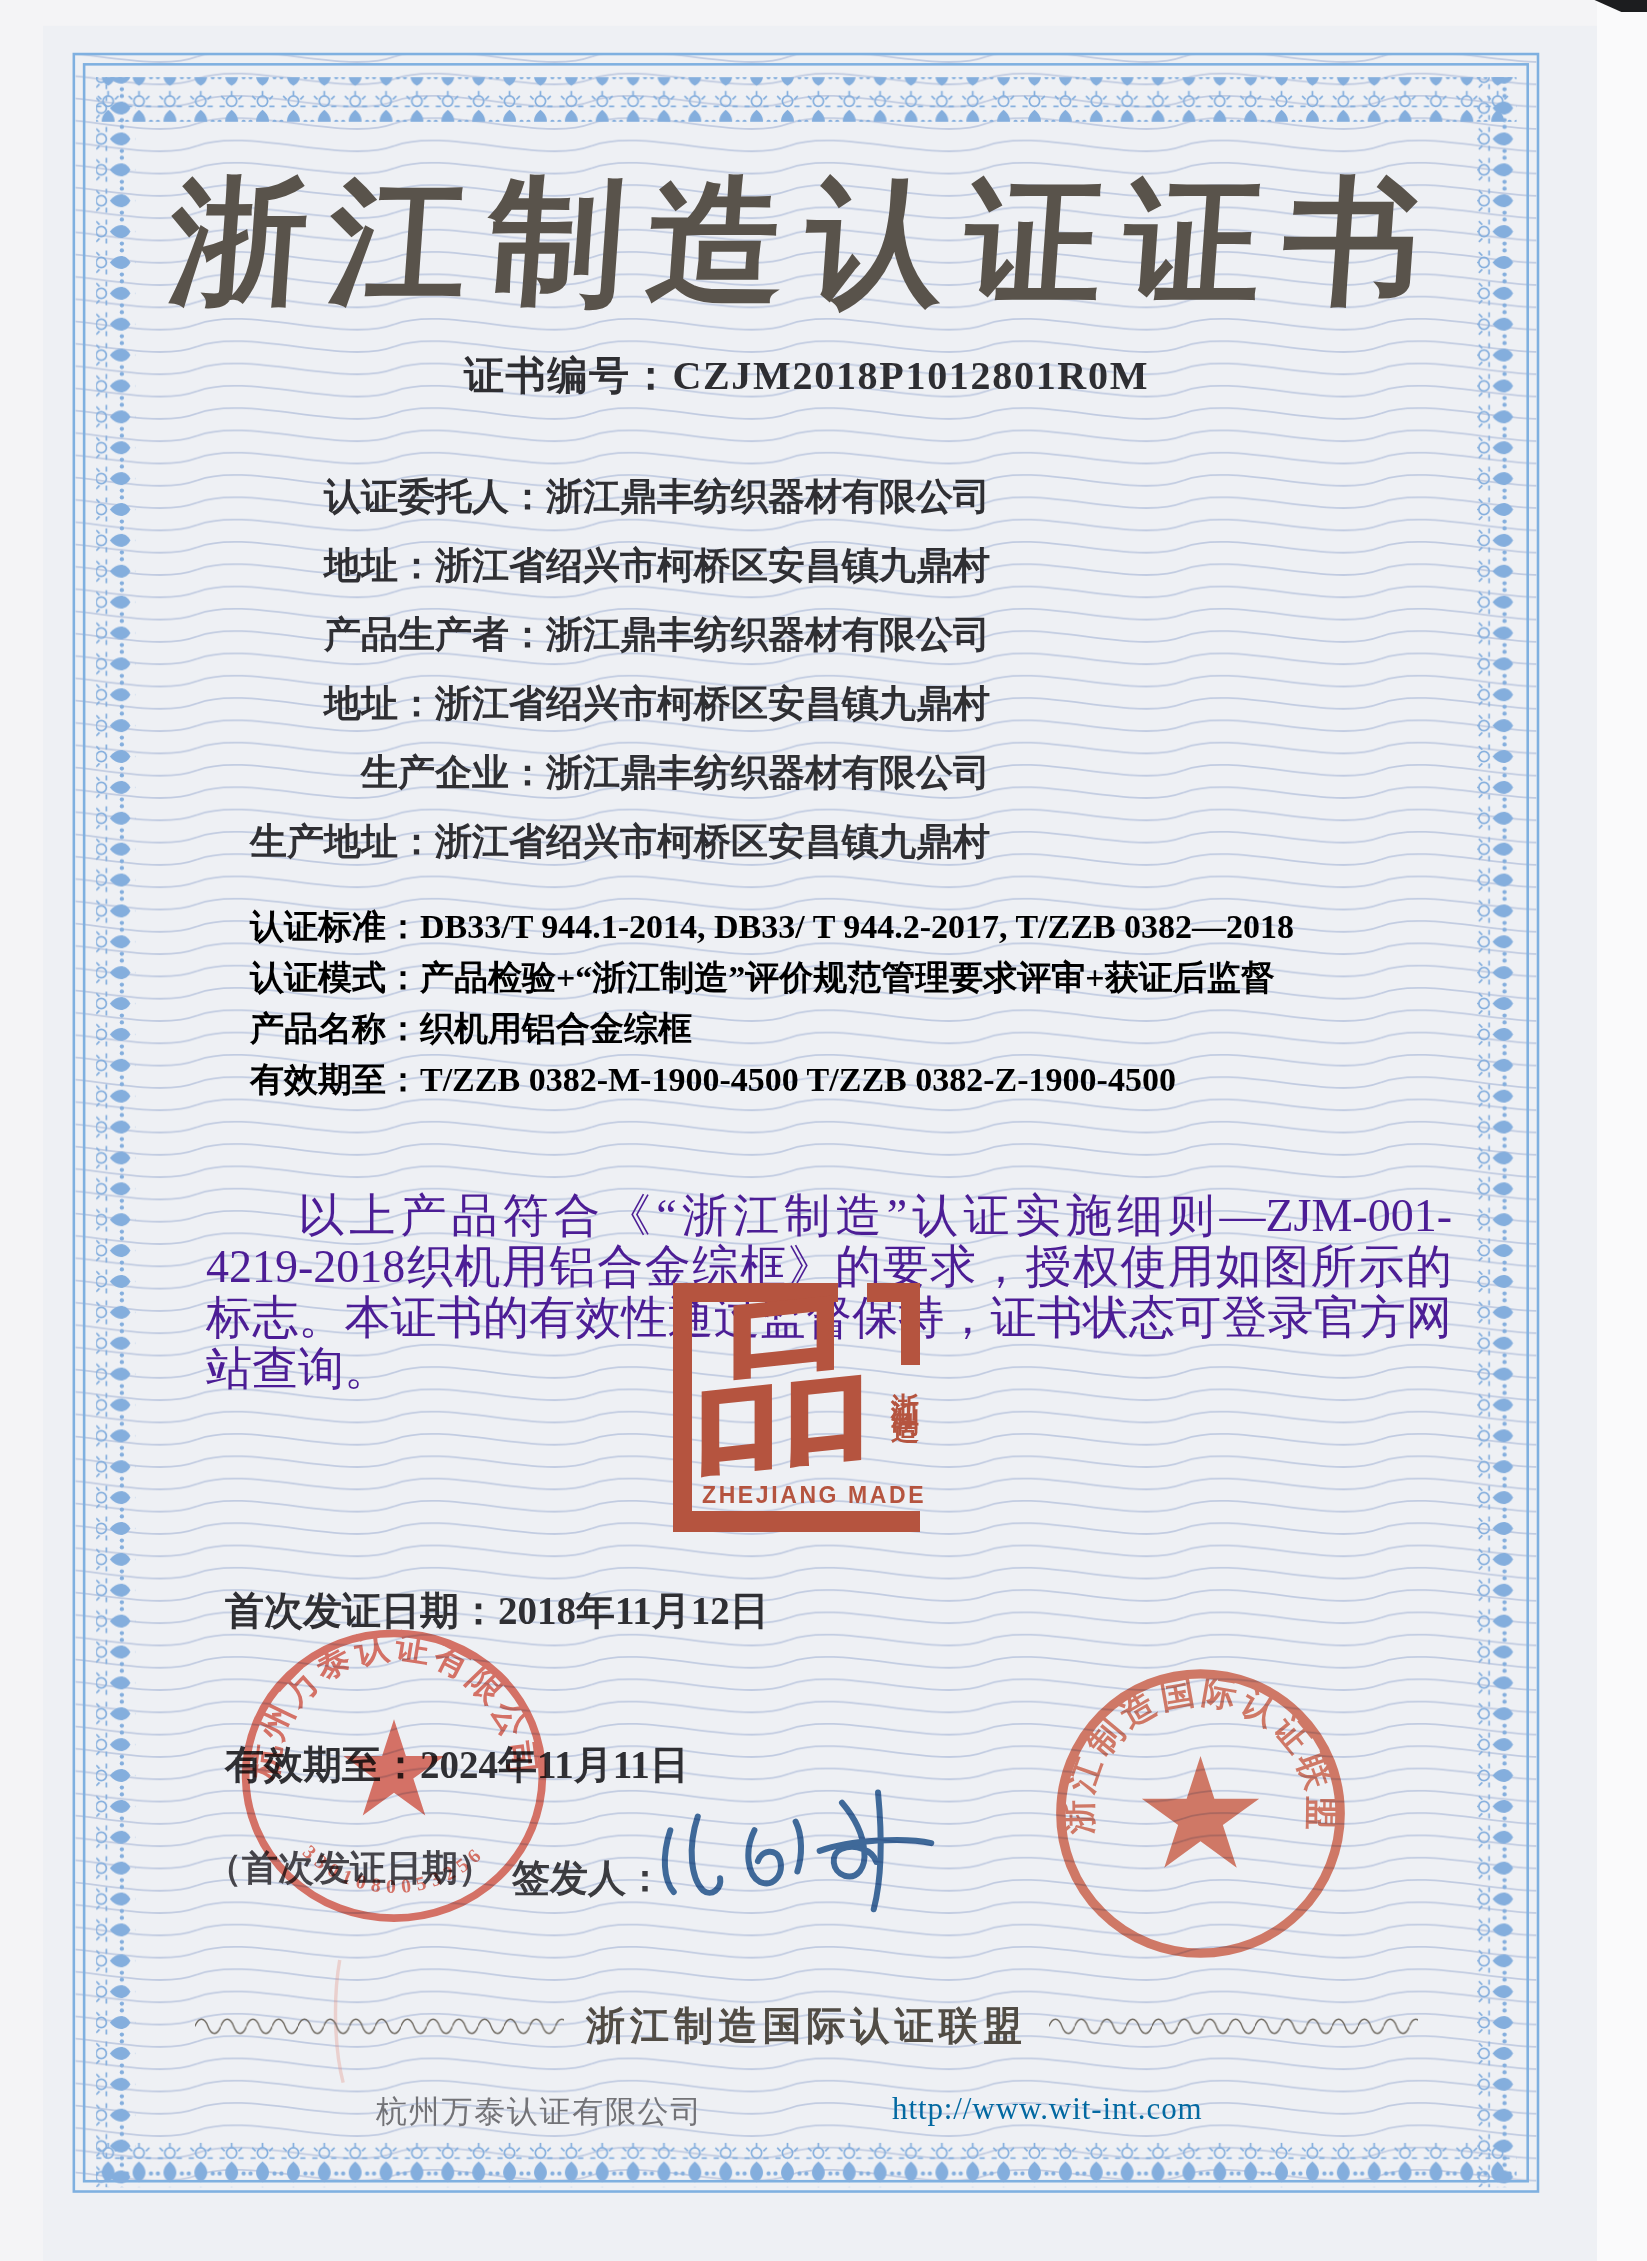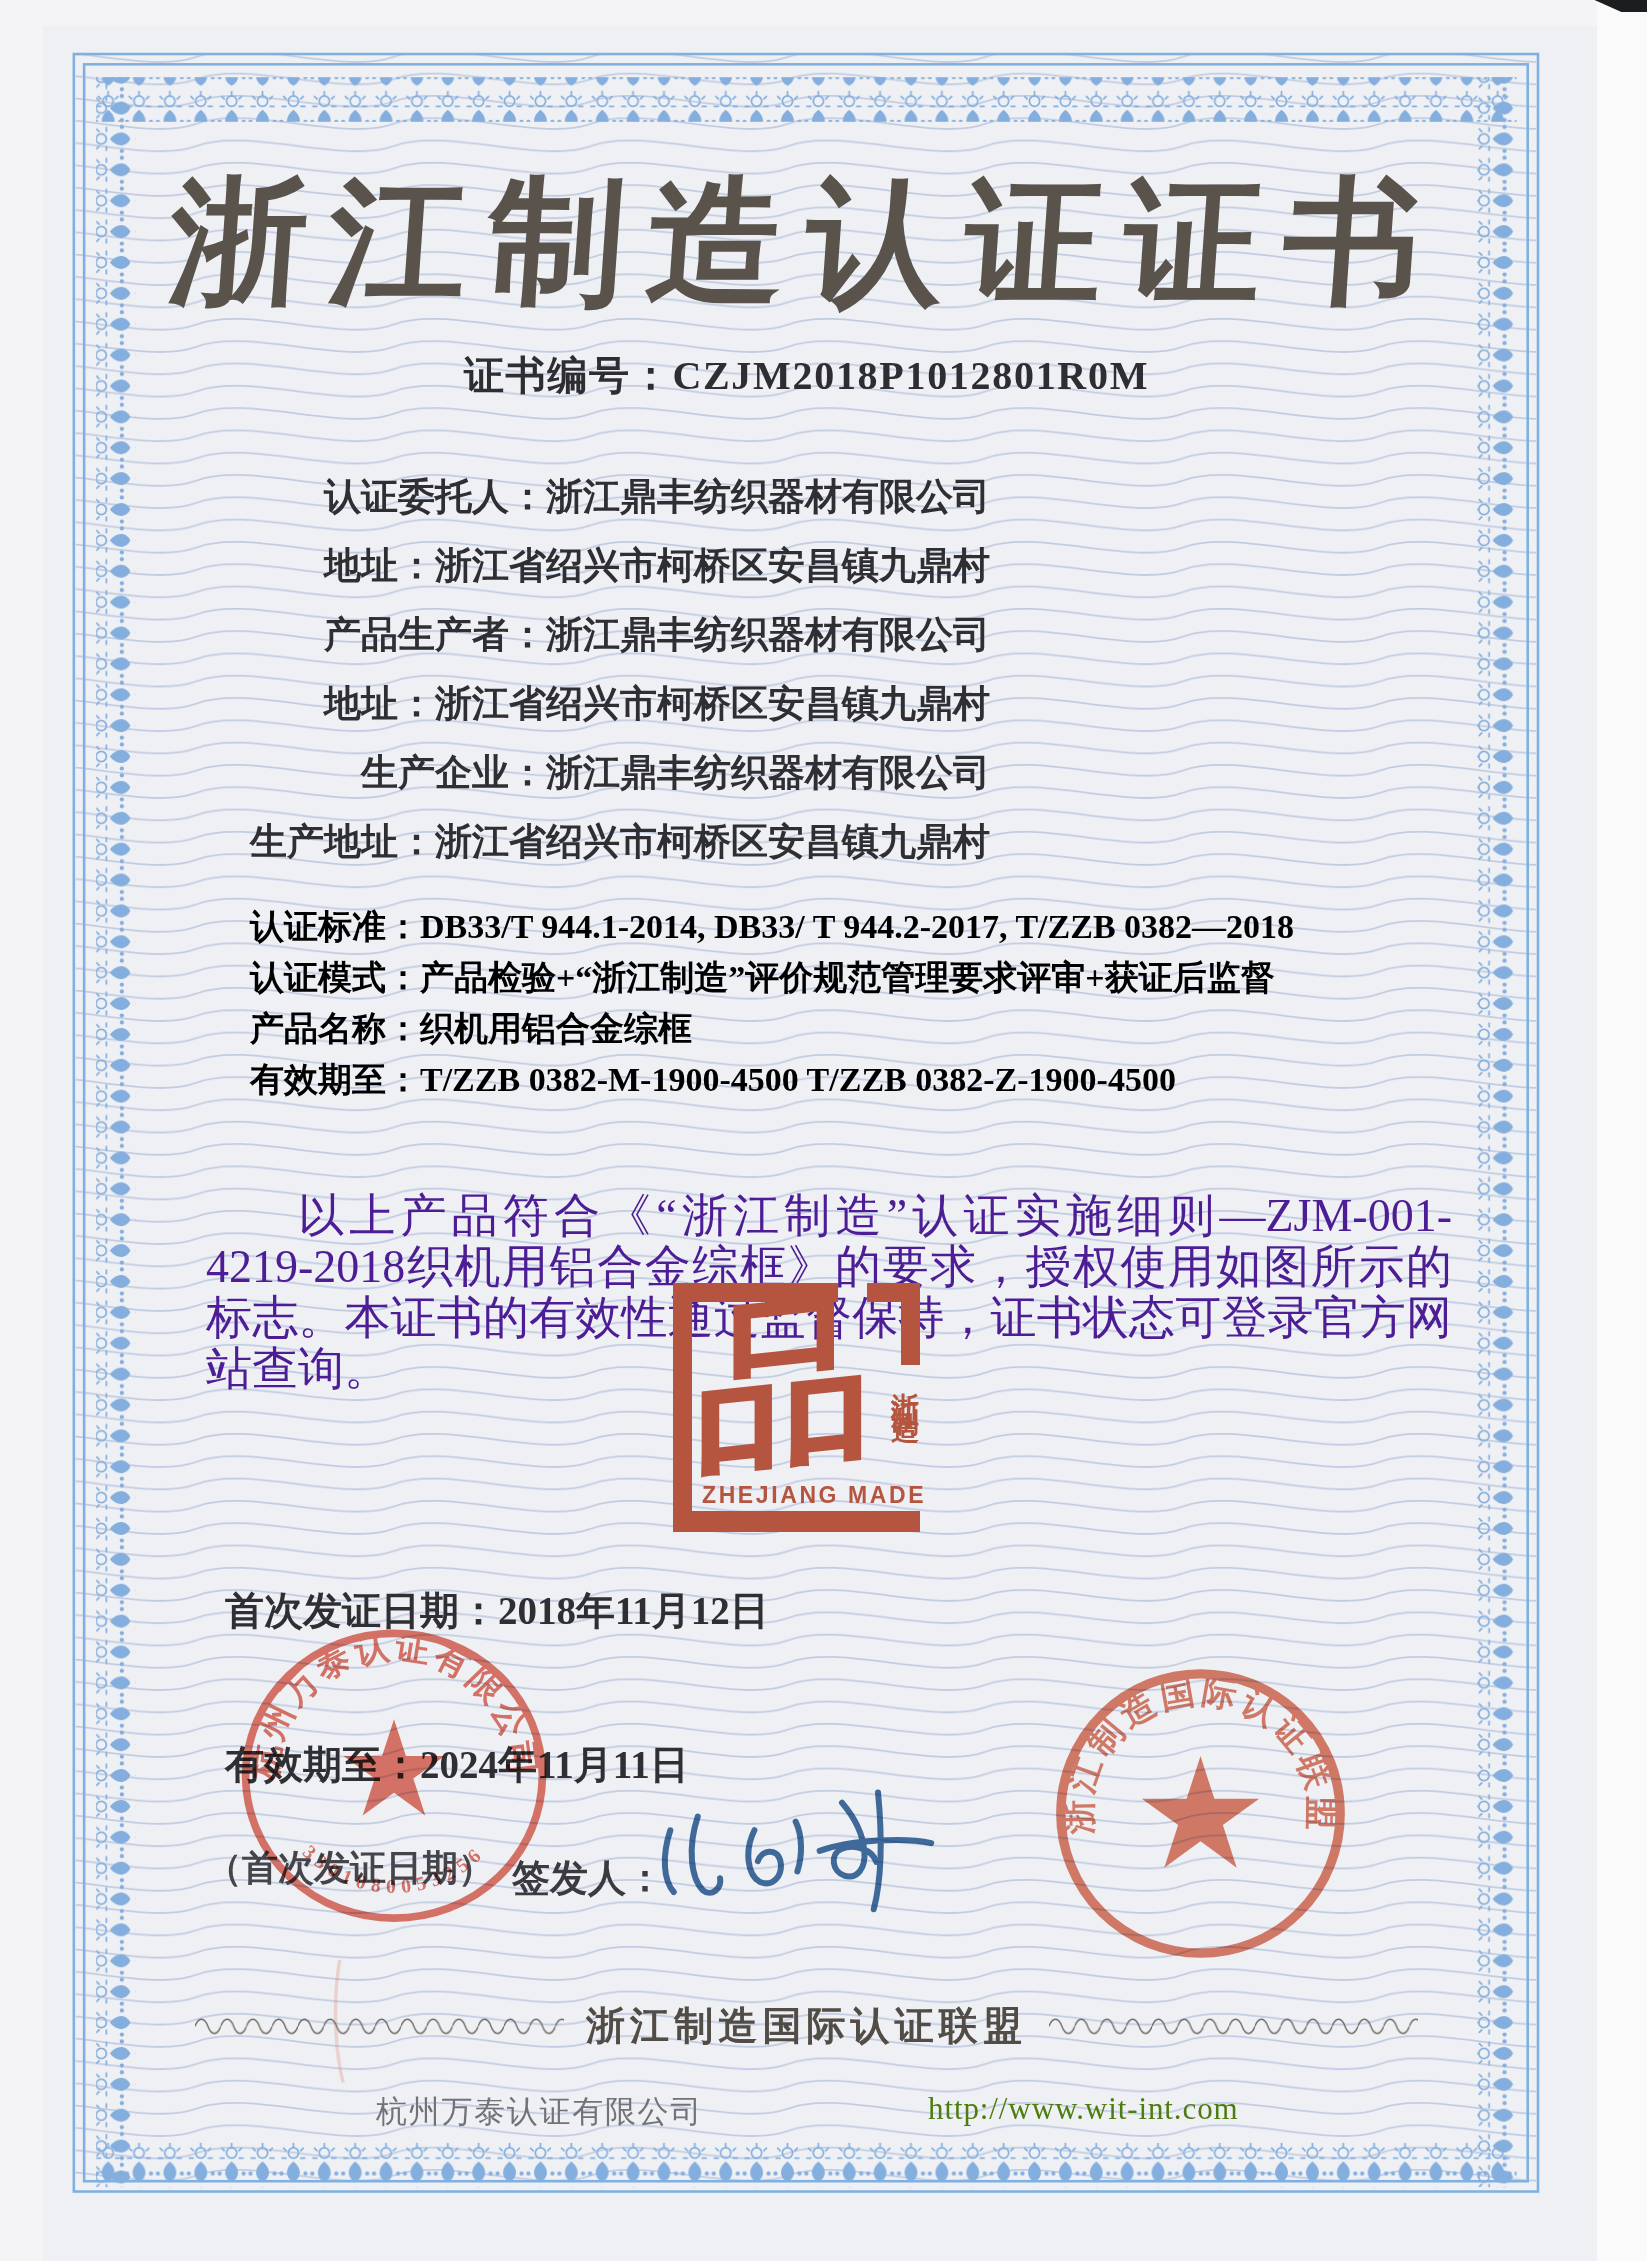--- a/index.html
+++ b/index.html
@@ -60,21 +60,21 @@
   .signature{mix-blend-mode:multiply;z-index:4;}
   
   .sep-row{
     left:0;top:1999px;width:1613px;display:flex;align-items:center;
     justify-content:center;gap:22px;
   }
   .alliance{
     font-size:39px;font-weight:700;color:#514c45;letter-spacing:5.1px;white-space:nowrap;
   }
   .footer-issuer{left:376px;top:2091px;font-size:31px;color:#737377;letter-spacing:1.7px;}
-  .footer-url{left:928px;top:2091px;font-size:31px;color:#4d7c0f;letter-spacing:0.9px;
+  .footer-url{left:892px;top:2091px;font-size:31px;color:#0369a1;letter-spacing:0.9px;
     font-family:"Liberation Serif",serif;}
 </style>
 </head>
 <body>
 
 <svg id="bg" class="abs" width="1647" height="2261" viewBox="0 0 1920 2636">
   <defs>
     <pattern id="waves" width="230" height="26" patternUnits="userSpaceOnUse">
       <path d="M0,14 C57,-8 173,36 230,14" fill="none" stroke="#b5c2dc" stroke-width="2" opacity="0.8"></path>
     </pattern>

